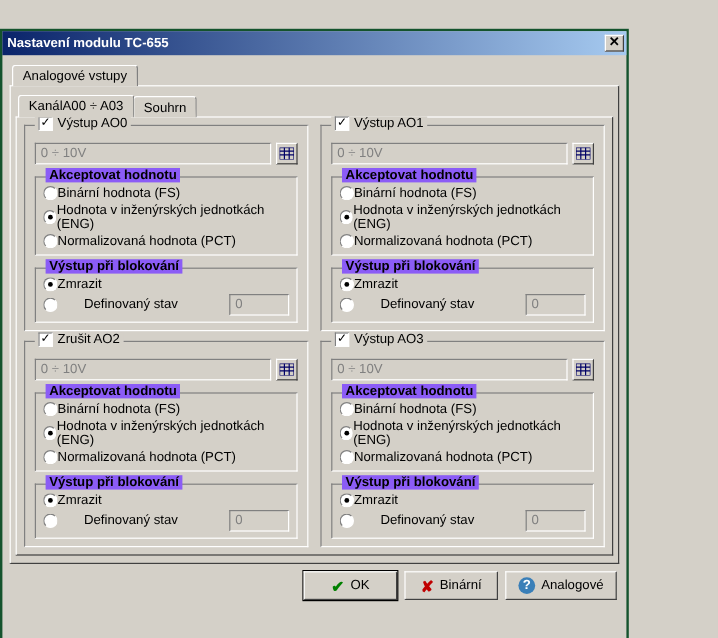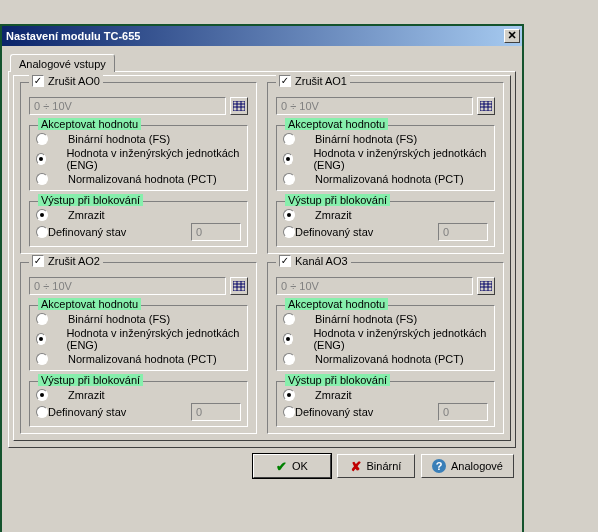--- a/index.html
+++ b/index.html
@@ -160,44 +160,45 @@
     border:1px solid #808080;
     border-right-color:#fff;
     border-bottom-color:#fff;
     padding:6px 6px 4px 6px;
     margin-top:10px;
     position:relative;
   }
   .subgroup .sg-legend {
     position:absolute;
     top:-8px; left:8px;
-    background:#86efac;
+    background:#8b5cf6;
     padding:0 3px;
+    font-weight:bold;
   }
   .radio-row {
     display:flex;
     align-items:center;
-    gap:20px;
+    gap:0;
     padding:1px 0;
   }
   .radio {
     width:12px; height:12px;
     border-radius:50%;
     border:1px solid #808080;
     border-right-color:#fff;
     border-bottom-color:#fff;
     background:#fff;
     display:inline-flex;
     align-items:center;
     justify-content:center;
   }
   .radio .dot {
     width:4px; height:4px; border-radius:50%; background:#000;
   }
-  .defstate-row { display:flex; align-items:center; gap:0; }
+  .defstate-row { display:flex; align-items:center; gap:22px; }
   .defstate-input {
     width:50px; height:18px;
     background:#d4d0c8;
     border:1px solid #808080;
     border-right-color:#fff;
     border-bottom-color:#fff;
     padding:2px 4px;
     color:#808080;
     text-align:left;
     font-size:11px;
@@ -247,30 +248,38 @@
   <div class="client">
 
     <div class="tabstrip">
       <div class="tab inactive">
         <span>Analogové vstupy</span>
       </div>
     </div>
 
     <div class="tabpane">
 
+      <div class="tabstrip inner-tabstrip">
+        <div class="tab active">
+          <span>KanálA00 ÷ A03</span>
+        </div>
+        <div class="tab inactive">
+          <span>Souhrn</span>
+        </div>
+      </div>
 
       <div class="inner-pane">
         <div class="grid2">
 
           <div class="channel-box">
             <div class="legend">
               <span class="chk">
                 <span>✓</span>
               </span>
-              <span>Zrušit AO0</span>
+              <span>Výstup AO0</span>
             </div>
             <div class="range-row">
               <div class="range-input">0 ÷ 10V</div>
               <div class="ellipsis-btn">
                 <svg width="12" height="10" viewBox="0 0 12 10">
                     <rect x="0" y="0" width="12" height="10" fill="none" stroke="#000066" stroke-width="1"></rect>
                     <line x1="4" y1="0" x2="4" y2="10" stroke="#000066"></line>
                     <line x1="8" y1="0" x2="8" y2="10" stroke="#000066"></line>
                     <line x1="0" y1="3" x2="12" y2="3" stroke="#000066"></line>
                     <line x1="0" y1="6" x2="12" y2="6" stroke="#000066"></line>
@@ -308,21 +317,21 @@
                 <div class="defstate-input">0</div>
               </div>
             </div>
           </div>
 
           <div class="channel-box">
             <div class="legend">
               <span class="chk">
                   <span>✓</span>
                 </span>
-              <span>Zrušit AO1</span>
+              <span>Výstup AO1</span>
             </div>
             <div class="range-row">
               <div class="range-input">0 ÷ 10V</div>
               <div class="ellipsis-btn">
                 <svg width="12" height="10" viewBox="0 0 12 10">
                     <rect x="0" y="0" width="12" height="10" fill="none" stroke="#000066" stroke-width="1"></rect>
                     <line x1="4" y1="0" x2="4" y2="10" stroke="#000066"></line>
                     <line x1="8" y1="0" x2="8" y2="10" stroke="#000066"></line>
                     <line x1="0" y1="3" x2="12" y2="3" stroke="#000066"></line>
                     <line x1="0" y1="6" x2="12" y2="6" stroke="#000066"></line>
@@ -412,21 +421,21 @@
                 <div class="defstate-input">0</div>
               </div>
             </div>
           </div>
 
           <div class="channel-box">
             <div class="legend">
               <span class="chk">
                   <span>✓</span>
                 </span>
-              <span>Kanál AO3</span>
+              <span>Výstup AO3</span>
             </div>
             <div class="range-row">
               <div class="range-input">0 ÷ 10V</div>
               <div class="ellipsis-btn">
                 <svg width="12" height="10" viewBox="0 0 12 10">
                     <rect x="0" y="0" width="12" height="10" fill="none" stroke="#000066" stroke-width="1"></rect>
                     <line x1="4" y1="0" x2="4" y2="10" stroke="#000066"></line>
                     <line x1="8" y1="0" x2="8" y2="10" stroke="#000066"></line>
                     <line x1="0" y1="3" x2="12" y2="3" stroke="#000066"></line>
                     <line x1="0" y1="6" x2="12" y2="6" stroke="#000066"></line>

